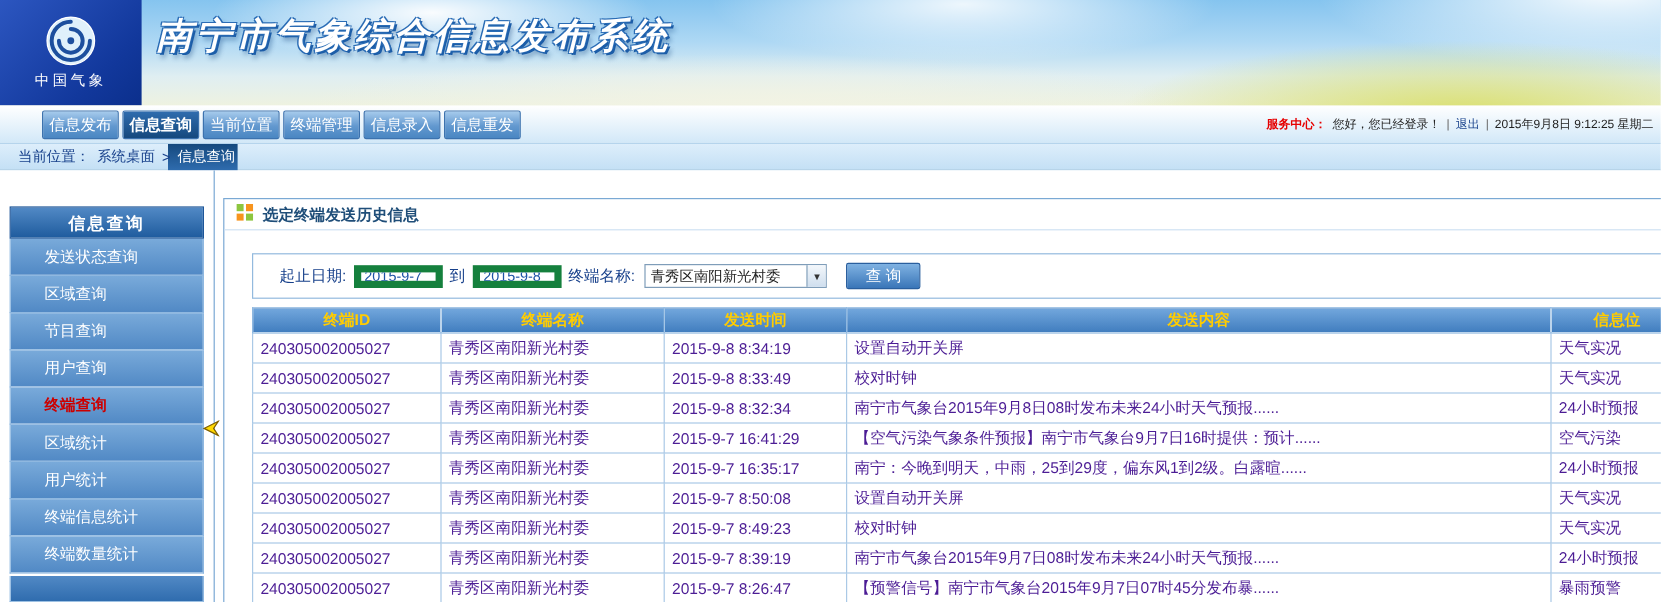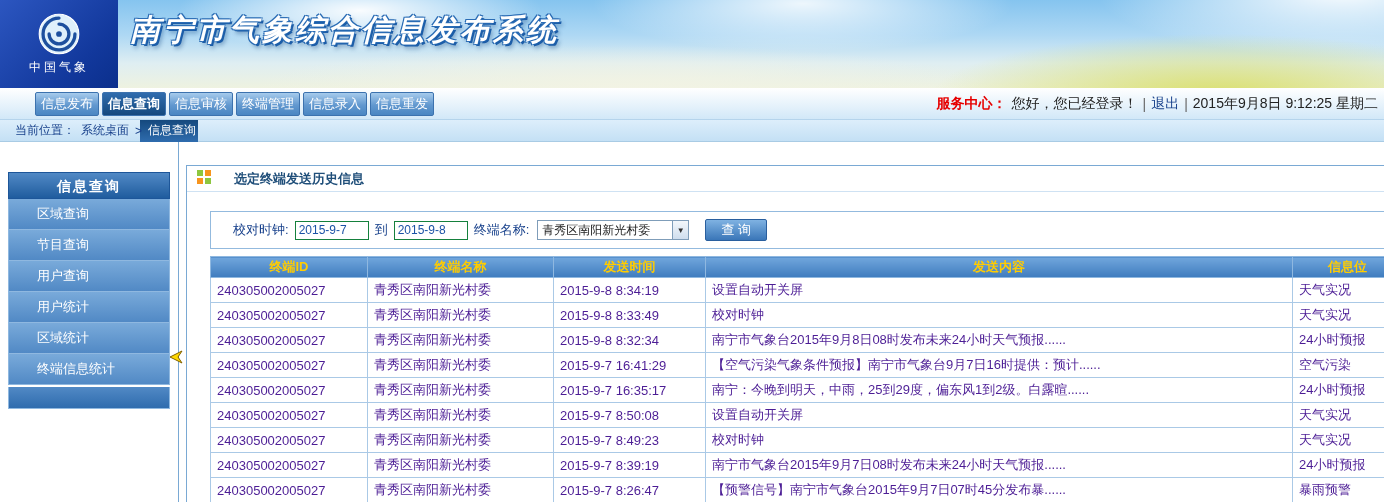--- a/index.html
+++ b/index.html
@@ -24,21 +24,21 @@
     color:#fff;letter-spacing:3px;
     text-shadow:-1px -1px 0 #2a6cb5,1px -1px 0 #2a6cb5,-1px 1px 0 #2a6cb5,2px 2px 0 #1c5da8,3px 4px 4px rgba(10,60,120,.45)}
 
   
   .nav-row{height:32px;background:linear-gradient(#ffffff,#d2e8f8);border-bottom:1px solid #b5d4ec;
     display:flex;align-items:center;position:relative}
   .nav-tabs{display:flex;gap:3px;margin-left:35px}
   .nav-tab{min-width:60px;padding:0 5px;height:24px;line-height:22px;text-align:center;color:#fff;font-size:13px;
     background:linear-gradient(#a6cbec 0%,#6298cf 55%,#4a86c2 100%);border:1px solid #3c72ae;border-radius:2px;cursor:pointer}
   .nav-tab.active{background:linear-gradient(#2f6cae,#15497e);font-weight:bold}
-  .nav-right{position:absolute;right:6px;top:0;height:32px;display:flex;align-items:center;gap:5px;white-space:nowrap;font-size:14px;color:#222}
+  .nav-right{position:absolute;right:6px;top:0;height:32px;display:flex;align-items:center;gap:5px;white-space:nowrap;font-size:10px;color:#222}
   .svc{color:#e60000;font-weight:bold}
   .logout{color:#17408b;cursor:pointer}
   .pipe{color:#666}
 
   
   .crumb-row{height:22px;background:linear-gradient(#ddeefb,#c4e0f5);border-bottom:1px solid #a9cbe4;
     display:flex;align-items:center;gap:6px;padding-left:15px;font-size:12px;color:#17408b;position:relative}
   .crumb-row span{position:relative;z-index:1}
   .active-tab-ext{position:absolute;left:140px;top:0;width:58px;height:22px;background:linear-gradient(#15497e,#2f6cae);z-index:0}
   .crumb-current{color:#fff}
@@ -52,25 +52,25 @@
   .sidebar{position:absolute;left:8px;top:30px;width:162px}
   .sb-header{height:27px;line-height:27px;text-align:center;color:#fff;font-weight:bold;font-size:14px;
     background:linear-gradient(#5189c5,#1f5c9e);border:1px solid #1d5699;letter-spacing:2px}
   .sb-item{height:31px;line-height:29px;padding-left:28px;color:#fff;font-size:13px;
     background:linear-gradient(#79aada,#5189c5);border:1px solid #8fb8e0;border-top:none;cursor:pointer}
   .sb-item.active{color:#cc0000;font-weight:bold}
   .sb-footer{height:22px;margin-top:2px;background:linear-gradient(#5189c5,#2f6cae);border:1px solid #8fb8e0;border-top:none}
 
   
   .main{position:absolute;left:186px;top:23px;width:1200px;height:400px;border:1px solid #7aa9d4;background:#fff}
-  .sec-title{display:flex;align-items:center;gap:23px;height:26px;padding-left:10px;
+  .sec-title{display:flex;align-items:center;gap:8px;height:26px;padding-left:10px;
     font-size:13px;font-weight:bold;color:#1f4e79;border-bottom:1px solid #cfe2f3}
   .form-box{margin:19px 0 7px 23px;width:1192px;height:38px;border:1px solid #93bade;
     display:flex;align-items:center;gap:6px;padding-left:22px;font-size:13px;color:#17408b}
-  .date-input{width:74px;height:19px;border:1px solid #15803d;font-size:12px;color:#1b52a5;padding:0 3px;font-family:inherit}
+  .date-input{width:74px;height:19px;border:6px solid #15803d;font-size:12px;color:#1b52a5;padding:0 3px;font-family:inherit}
   .term-select{width:152px;height:20px;border:1px solid #7f9db9;background:#fff;display:flex;align-items:center;
     justify-content:space-between;font-size:12px;color:#222;padding-left:4px;cursor:pointer;margin-left:2px}
   .dd-arrow{width:16px;height:18px;background:linear-gradient(#f3f7fb,#cfdeee);border-left:1px solid #7f9db9;
     display:flex;align-items:center;justify-content:center;font-size:8px;color:#333}
   .query-btn{margin-left:10px;width:62px;height:22px;background:linear-gradient(#7fb2e2,#3a76b8);
     border:1px solid #2a5f9e;color:#fff;font-size:13px;cursor:pointer;border-radius:2px;font-family:inherit}
 
   
   .grid{margin-left:23px;border-collapse:collapse;table-layout:fixed;width:1192px;font-size:13px}
   .grid th{height:21px;background:linear-gradient(#71a6dc,#3f7cbe);color:#ffcc00;font-weight:bold;
@@ -92,21 +92,21 @@
     </span>
     <span class="logo-text">中国气象</span>
   </div>
   <div class="banner-title">南宁市气象综合信息发布系统</div>
 </div>
 
 <div class="nav-row">
   <div class="nav-tabs">
       <div class="nav-tab">信息发布</div>
       <div class="nav-tab active">信息查询</div>
-      <div class="nav-tab">信息审核</div>
+      <div class="nav-tab">当前位置</div>
       <div class="nav-tab">终端管理</div>
       <div class="nav-tab">信息录入</div>
       <div class="nav-tab">信息重发</div>
     </div>
   <div class="nav-right">
     <span class="svc">服务中心：</span>
     <span>您好，您已经登录！</span>
     <span class="pipe">|</span>
     <span class="logout">退出</span>
     <span class="pipe">|</span>
@@ -127,45 +127,48 @@
   <div class="v-divider"></div>
   <span class="collapse-arrow">
     <svg width="16" height="14" viewBox="0 0 16 14">
       <polygon points="15,1 3,7 15,13 11,7" fill="#ffd800" stroke="#806000" stroke-width="1"></polygon>
     </svg>
   </span>
 
   <div class="sidebar">
     <div class="sb-header">信息查询</div>
     <div>
+        <div class="sb-item">发送状态查询</div>
         <div class="sb-item">区域查询</div>
         <div class="sb-item">节目查询</div>
         <div class="sb-item">用户查询</div>
+        <div class="sb-item active">终端查询</div>
+        <div class="sb-item">区域统计</div>
         <div class="sb-item">用户统计</div>
-        <div class="sb-item">区域统计</div>
         <div class="sb-item">终端信息统计</div>
+        <div class="sb-item">终端数量统计</div>
       </div>
     <div class="sb-footer"></div>
   </div>
 
   <div class="main">
     <div class="sec-title">
       <span>
         <svg width="14" height="14" viewBox="0 0 14 14">
           <rect x="0" y="0" width="6" height="6" fill="#8dc63f"></rect>
           <rect x="8" y="0" width="6" height="6" fill="#f7941d"></rect>
           <rect x="0" y="8" width="6" height="6" fill="#f7941d"></rect>
           <rect x="8" y="8" width="6" height="6" fill="#8dc63f"></rect>
         </svg>
       </span>
       <span>选定终端发送历史信息</span>
     </div>
 
     <div class="form-box">
-      <span>校对时钟:</span>
+      <span>起止日期:</span>
       <input class="date-input" type="text" value="2015-9-7" style="">
       <span>到</span>
       <input class="date-input" type="text" value="2015-9-8" style="">
       <span>终端名称:</span>
       <span class="term-select">
         <span>青秀区南阳新光村委</span>
         <span class="dd-arrow">▼</span>
       </span>
       <button class="query-btn">查 询</button>
     </div>

